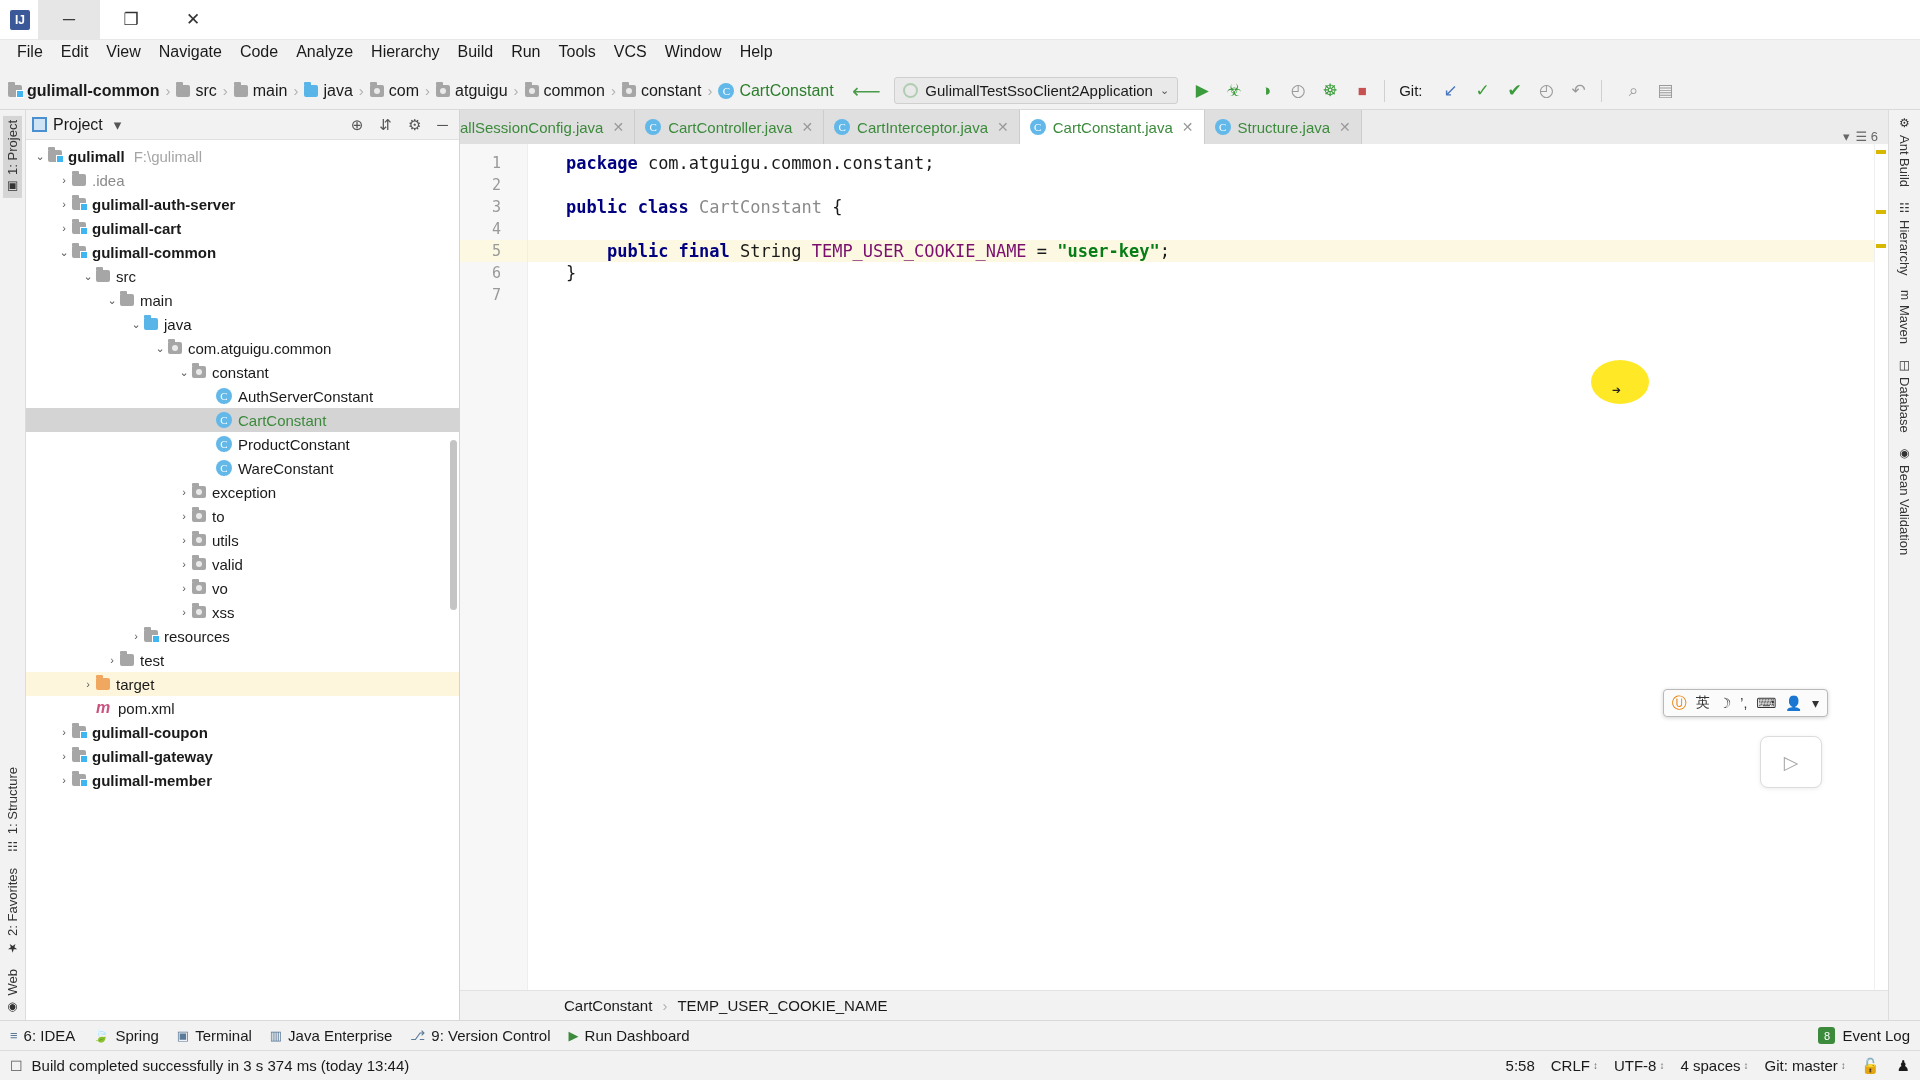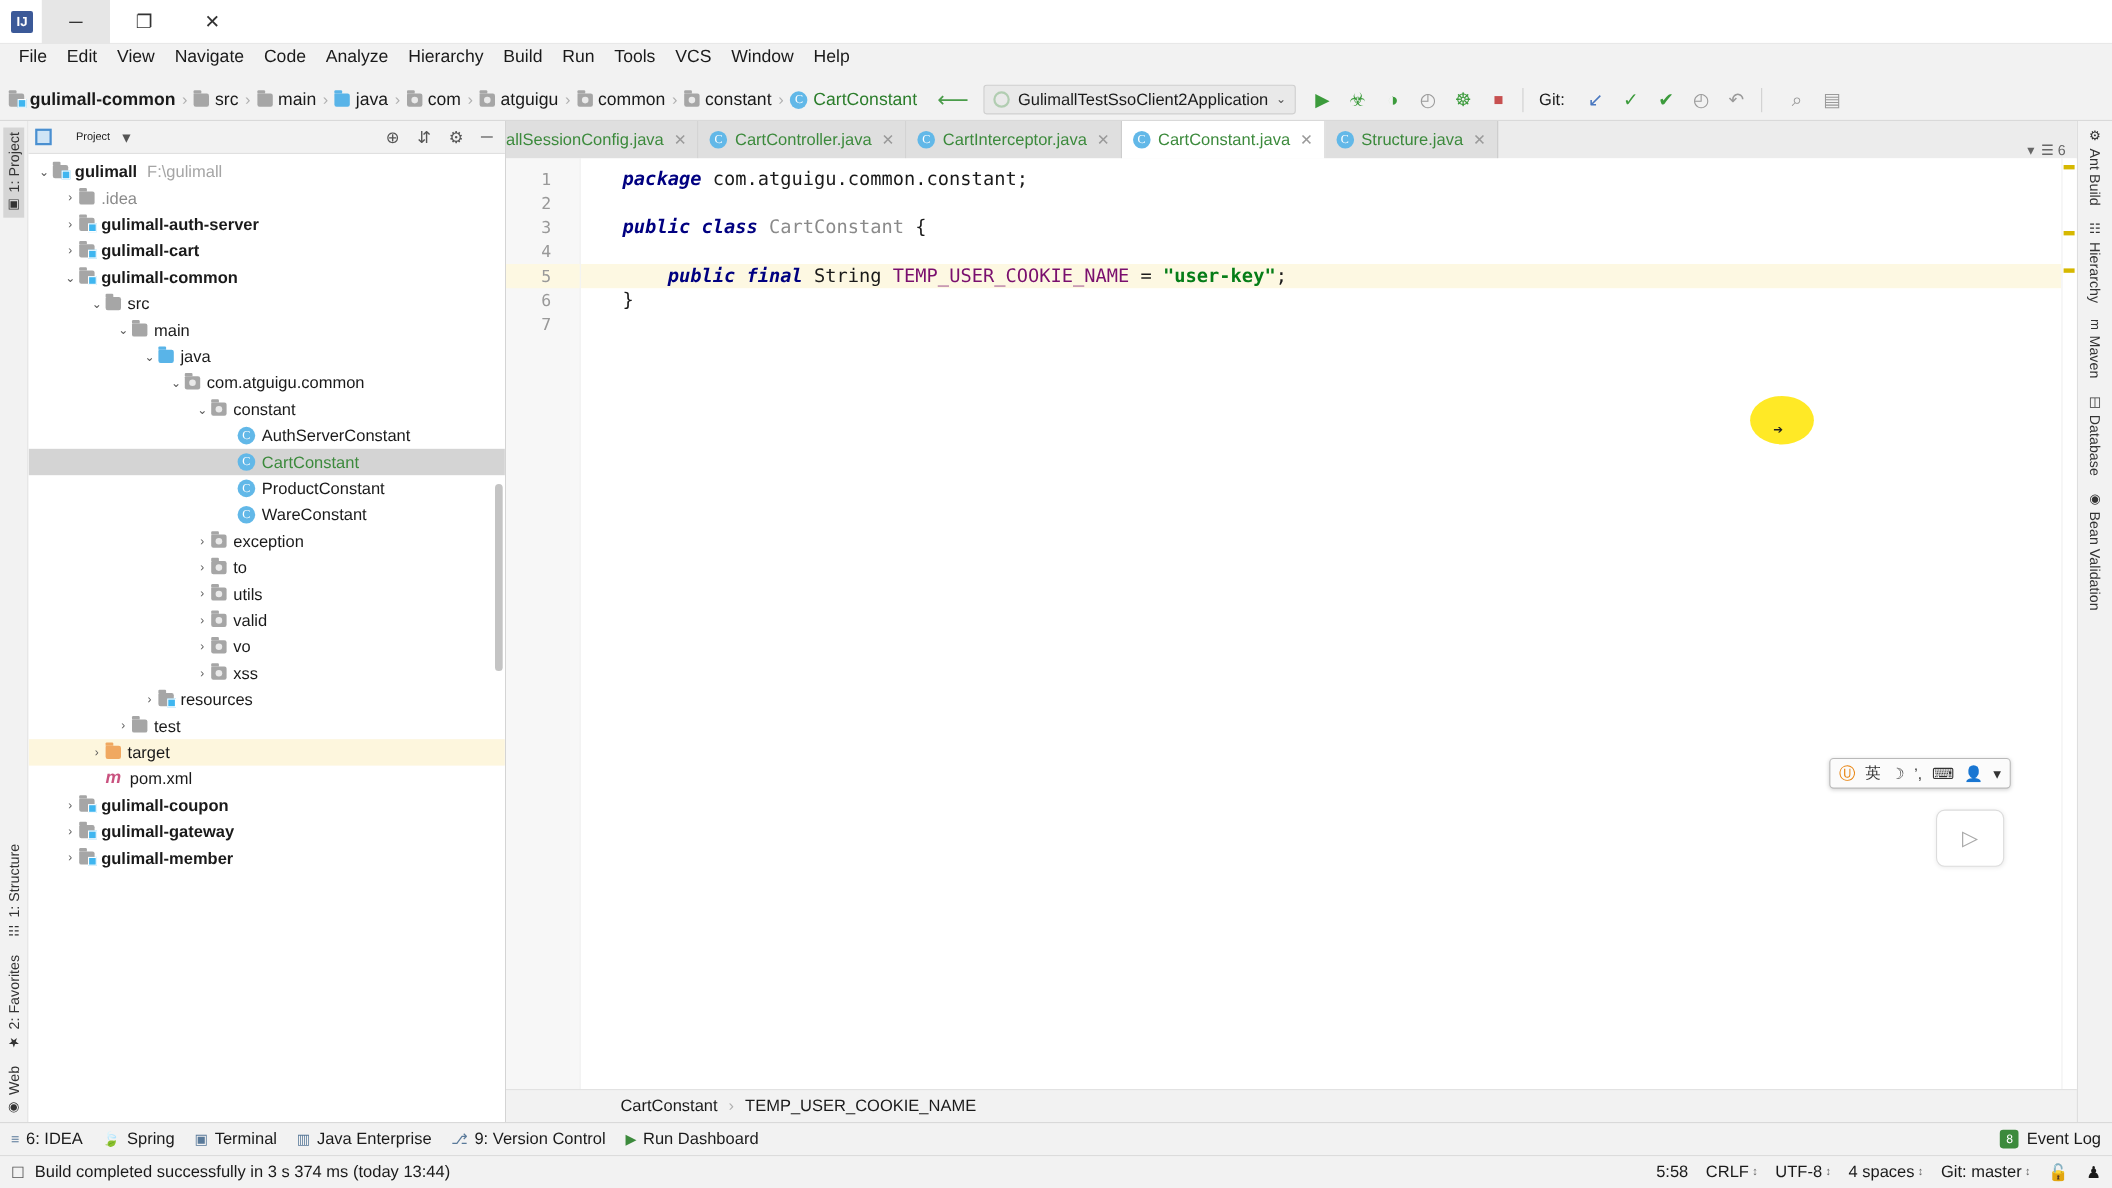--- a/index.html
+++ b/index.html
@@ -146,21 +146,21 @@
   }
   .panel-header {
     height: 30px; background: #f2f2f2; display: flex; align-items: center;
     padding: 0 6px; flex: 0 0 30px; gap: 6px;
     border-bottom: 1px solid #e0e0e0;
   }
   .panel-header .ph-box {
     width: 15px; height: 15px; border: 2px solid #4a8fd0;
     background: #cfe4f5;
   }
-  .panel-title { font-size: 10px; color: #1a1a1a; margin-left: 16px; }
+  .panel-title { font-size: 16px; color: #1a1a1a; }
   .ph-spacer { flex: 1 1 auto; }
   .ph-ico { font-size: 15px; color: #555; padding: 0 5px; }
 
   .tree {
     flex: 1 1 auto; overflow: hidden; padding: 4px 0;
     position: relative; background: #fff;
   }
   .tnode {
     display: flex; align-items: center; height: 24px;
     font-size: 15px; color: #1a1a1a; white-space: nowrap;
@@ -215,21 +215,21 @@
   .gline { height: 22px; line-height: 22px; padding-right: 26px; }
   .gline.hl { background: #fdf8e2; }
   .bulb { position: absolute; left: 76px; top: 94px; font-size: 16px; }
   .code {
     flex: 1 1 auto; position: relative; padding-top: 8px;
     font-family: "DejaVu Sans Mono", monospace; font-size: 17px;
     background: #fff; overflow: hidden;
   }
   .cline { height: 22px; line-height: 22px; padding-left: 38px; white-space: pre; }
   .cline.hl { background: #fdf8e2; }
-  .kw   { color: #000080; font-weight: bold; font-style: italic; }
+  .kw   { color: #000080; font-weight: bold; }
   .typ  { color: #8a8a8a; }
   .fld  { color: #7a0f6e; }
   .str  { color: #067d17; font-weight: bold; }
   .pln  { color: #1a1a1a; }
   .cursor-glow {
     position: absolute; left: 1063px; top: 216px; width: 58px; height: 44px;
     background: #ffe500; border-radius: 50%; opacity: .85; pointer-events:none;
   }
   .cursor-arrow {
     position:absolute; left:1084px; top:237px; font-size:15px; color:#222;

